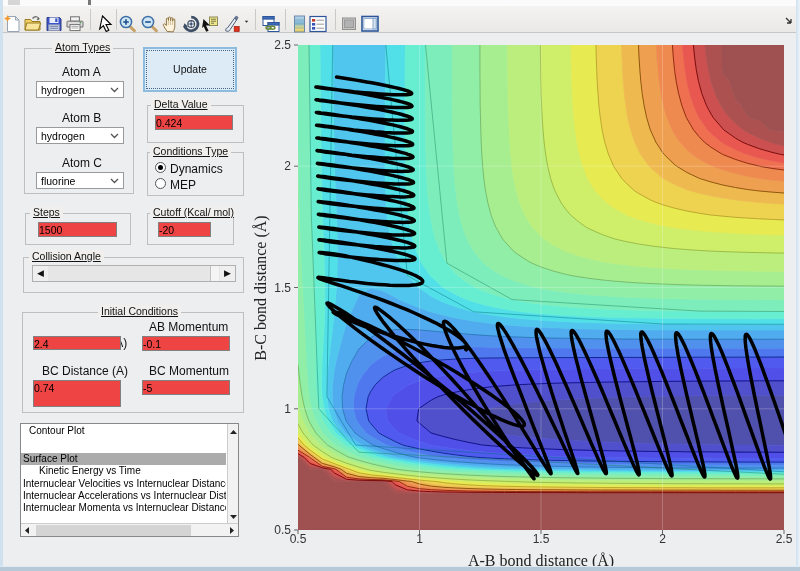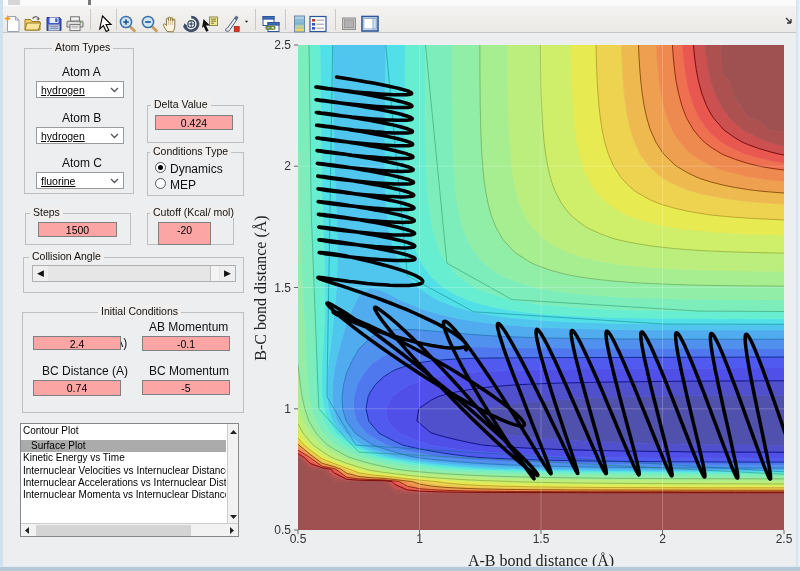--- a/index.html
+++ b/index.html
@@ -1,24 +1,24 @@
 <!DOCTYPE html>
 <html><head><meta charset="utf-8"><style>
 * { margin:0; padding:0; box-sizing:border-box; }
 body { width:800px; height:571px; position:relative; overflow:hidden;
   font-family:"Liberation Sans", sans-serif; background:#eceeef; }
 .menustrip { position:absolute; left:0; top:0; width:800px; height:6px; background:#fbfbfb; }
 .toolbar { position:absolute; left:0; top:6px; width:800px; height:27px;
   background:linear-gradient(#f4f3f1,#ebe9e6); border-bottom:1px solid #c6c6c6; }
 .main { position:absolute; left:0; top:0; width:800px; height:571px; }
 .grp { position:absolute; border:1px solid #bfbfbf; }
-.gtl { position:absolute; background:#f0efed; padding:0 3px; font-size:10.5px; color:#111; }
+.gtl { position:absolute; background:#f0efed; padding:0 3px; font-size:10.5px; color:#111;text-decoration:underline; }
 .lb  { position:absolute; font-size:12px; color:#111; white-space:nowrap; }
-.ed  { position:absolute; background:#fca5a5; border:1px solid #808080; font-size:10.5px; color:#000; text-align:center; }
-.pp  { position:absolute; background:#fff; border:1px solid #9a9a9a; font-size:10.5px; color:#000; padding-left:4px;text-decoration:underline; }
+.ed  { position:absolute; background:#ef4444; border:1px solid #808080; font-size:10.5px; color:#000; text-align:left; }
+.pp  { position:absolute; background:#fff; border:1px solid #9a9a9a; font-size:10.5px; color:#000; padding-left:4px; }
 .upd { position:absolute; background:#ddebf7; border:2px solid #8cbbdd; outline:1px dotted #44668a; outline-offset:-4px; font-size:10.5px; color:#111; text-align:center; }
 .rad { position:absolute; width:11px; height:11px; border:1px solid #555; border-radius:50%; background:#fff; }
 .rdot { position:absolute; left:2px; top:2px; width:5px; height:5px; border-radius:50%; background:#000; }
 .wleft { position:absolute; left:0; top:0; width:3px; height:571px; background:#cfe0ef; }
 .wright { position:absolute; right:0; top:0; width:4px; height:571px; background:linear-gradient(to left,#eef4fa,#cfe0ef); }
 .wbot { position:absolute; left:0; bottom:0; width:800px; height:5px; background:#b6c9d8; border-top:1px solid #dfe9f2; }
 </style></head><body>
 <div class="main">
 <div class="grp" style="left:24px;top:48px;width:110px;height:146px"></div>
     <div class="gtl" style="left:52px;top:41px">Atom Types</div>
@@ -27,59 +27,60 @@
         <path d="M1 1l3.5 3.5L8 1" fill="none" stroke="#555" stroke-width="1.3"></path>
       </svg></div>
     <div class="lb" style="left:62px;top:111px">Atom B</div>
     <div class="pp" style="left:36px;top:127px;width:88px;height:17px;line-height:17px">hydrogen<svg style="position:absolute;right:4px;top:5px" width="9" height="6" viewBox="0 0 9 6">
         <path d="M1 1l3.5 3.5L8 1" fill="none" stroke="#555" stroke-width="1.3"></path>
       </svg></div>
     <div class="lb" style="left:62px;top:156px">Atom C</div>
     <div class="pp" style="left:36px;top:172px;width:88px;height:17px;line-height:17px">fluorine<svg style="position:absolute;right:4px;top:5px" width="9" height="6" viewBox="0 0 9 6">
         <path d="M1 1l3.5 3.5L8 1" fill="none" stroke="#555" stroke-width="1.3"></path>
       </svg></div>
+    <div class="upd" style="left:143px;top:47px;width:94px;height:45px;line-height:41px">Update</div>
     <div class="grp" style="left:147px;top:105px;width:97px;height:38px"></div>
     <div class="gtl" style="left:151px;top:98px">Delta Value</div>
     <div class="ed" style="left:155px;top:115px;width:78px;height:15px;line-height:15px">0.424</div>
     <div class="grp" style="left:147px;top:152px;width:97px;height:44px"></div>
     <div class="gtl" style="left:150px;top:145px">Conditions Type</div>
     <div class="rad" style="left:155px;top:162px">
       <div class="rdot"></div>
     </div>
     <div class="lb" style="left:170px;top:162px">Dynamics</div>
     <div class="rad" style="left:155px;top:178px"></div>
     <div class="lb" style="left:170px;top:178px">MEP</div>
     <div class="grp" style="left:25px;top:213px;width:106px;height:32px"></div>
     <div class="gtl" style="left:30px;top:206px">Steps</div>
     <div class="ed" style="left:38px;top:222px;width:79px;height:15px;line-height:15px">1500</div>
     <div class="grp" style="left:147px;top:213px;width:87px;height:32px"></div>
     <div class="gtl" style="left:150px;top:206px">Cutoff (Kcal/ mol)</div>
-    <div class="ed" style="left:158px;top:222px;width:53px;height:23px;line-height:15px">-20</div>
+    <div class="ed" style="left:158px;top:222px;width:53px;height:15px;line-height:15px">-20</div>
     <div class="grp" style="left:23px;top:257px;width:221px;height:36px"></div>
     <div class="gtl" style="left:29px;top:250px">Collision Angle</div>
     <div style="position:absolute;left:32px;top:265px;width:204px;height:17px;background:#e6e6e6;border:1px solid #b0b0b0">
       <div style="position:absolute;left:0;top:0;width:15px;height:15px;background:#efefef;text-align:center;line-height:15px;font-size:9px;color:#111">◀</div>
       <div style="position:absolute;right:0;top:0;width:15px;height:15px;background:#efefef;text-align:center;line-height:15px;font-size:9px;color:#111">▶</div>
       <div style="position:absolute;right:16px;top:0;width:9px;height:15px;background:#f4f4f4;border-left:1px solid #c0c0c0"></div>
     </div>
     <div class="grp" style="left:22px;top:312px;width:222px;height:101px"></div>
     <div class="gtl" style="left:98px;top:305px">Initial Conditions</div>
     <div class="lb" style="left:42px;top:336px">AB Distance (A)</div>
     <div class="ed" style="left:33px;top:336px;width:88px;height:14px;line-height:15px">2.4</div>
     <div class="lb" style="left:149px;top:320px">AB Momentum</div>
     <div class="ed" style="left:142px;top:336px;width:88px;height:15px;line-height:15px">-0.1</div>
     <div class="lb" style="left:42px;top:364px">BC Distance (A)</div>
-    <div class="ed" style="left:33px;top:380px;width:88px;height:16px;line-height:15px">0.74</div>
+    <div class="ed" style="left:33px;top:380px;width:88px;height:27px;line-height:15px">0.74</div>
     <div class="lb" style="left:149px;top:364px">BC Momentum</div>
     <div class="ed" style="left:142px;top:380px;width:88px;height:15px;line-height:15px">-5</div>
 <div style="position:absolute;left:20px;top:423px;width:219px;height:114px;background:#fff;border:1px solid #888;font-size:10px;color:#000">
 <div style="position:absolute;left:0;top:1px;right:12px;bottom:14px;overflow:hidden">
-        <div style="height:15px;white-space:nowrap;overflow:hidden;padding-left:2px;line-height:12.3px">Contour Plot</div>
-        <div style="height:12.3px;background:#ababab;white-space:nowrap;overflow:hidden;padding-left:10px;line-height:12.3px">Surface Plot</div>
-        <div style="height:12.3px;white-space:nowrap;overflow:hidden;padding-left:2px;line-height:12.3px">Kinetic Energy vs Time</div>
+        <div style="height:28px;white-space:nowrap;overflow:hidden;padding-left:8px;line-height:12.3px">Contour Plot</div>
+        <div style="height:12.3px;background:#ababab;white-space:nowrap;overflow:hidden;padding-left:2px;line-height:12.3px">Surface Plot</div>
+        <div style="height:12.3px;white-space:nowrap;overflow:hidden;padding-left:18px;line-height:12.3px">Kinetic Energy vs Time</div>
         <div style="height:12.3px;white-space:nowrap;overflow:hidden;padding-left:2px;line-height:12.3px">Internuclear Velocities vs Internuclear Distance</div>
         <div style="height:12.3px;white-space:nowrap;overflow:hidden;padding-left:2px;line-height:12.3px">Internuclear Accelerations vs Internuclear Dista</div>
         <div style="height:12.3px;white-space:nowrap;overflow:hidden;padding-left:2px;line-height:12.3px">Internuclear Momenta vs Internuclear Distance</div>
       </div>
 <div style="position:absolute;right:0;top:0;width:11px;bottom:13px;background:#f2f2f2;border-left:1px solid #cccccc">
 <div style="position:absolute;top:2px;left:1px"><svg width="9" height="6" viewBox="0 0 9 6">
             <path d="M1 5l3.5-4L8 5z" fill="#222"></path>
           </svg></div>
 <div style="position:absolute;bottom:1px;left:1px"><svg width="9" height="6" viewBox="0 0 9 6">
             <path d="M1 1l3.5 4L8 1z" fill="#222"></path>

